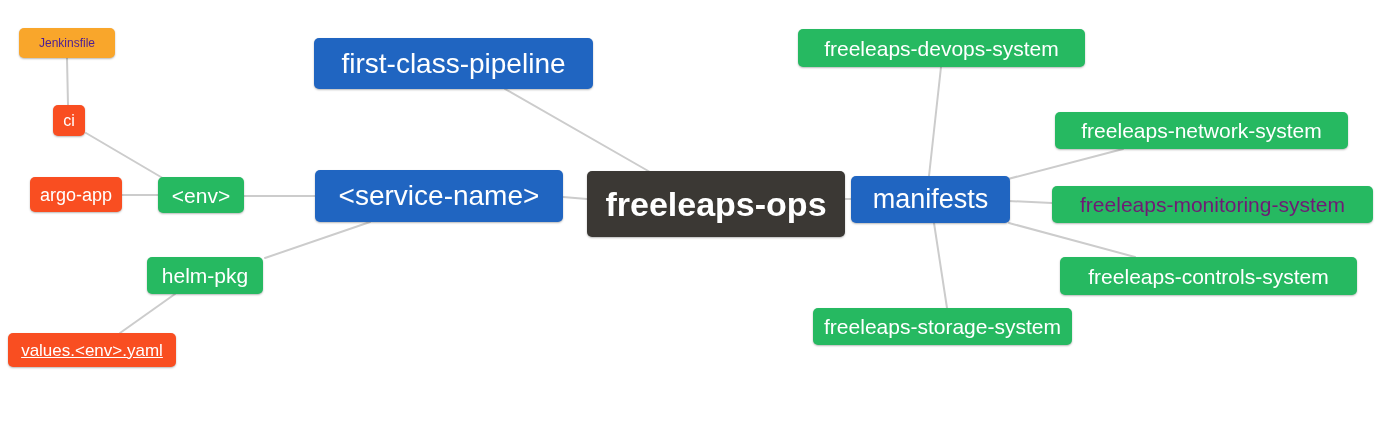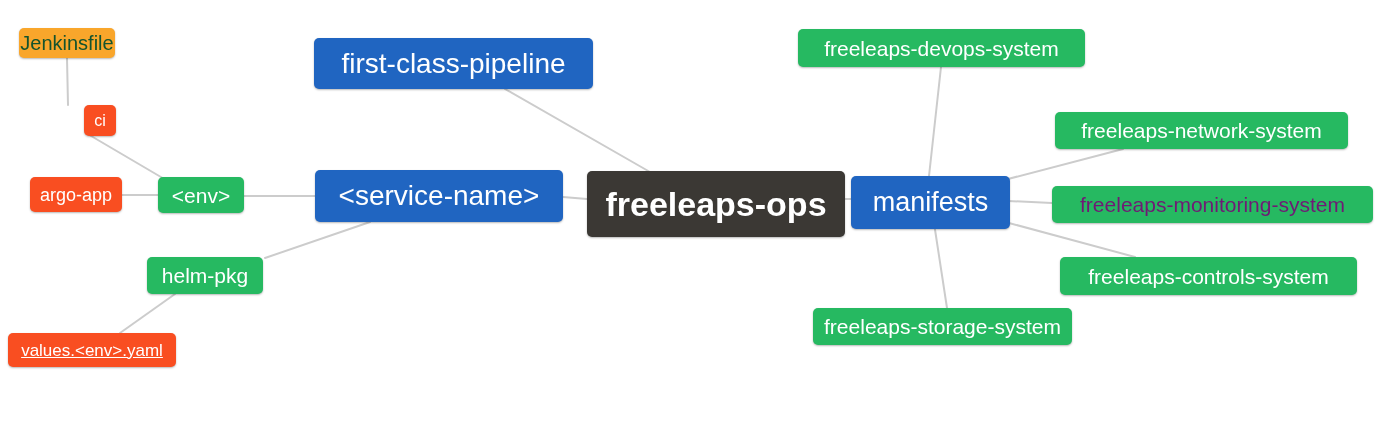--- a/index.html
+++ b/index.html
@@ -51,25 +51,25 @@
       <line x1="844" y1="199" x2="851" y2="199" stroke="#CCCCCC" stroke-width="2" stroke-linecap="round"></line>
       <line x1="929" y1="176" x2="941" y2="67" stroke="#CCCCCC" stroke-width="2" stroke-linecap="round"></line>
       <line x1="1008" y1="179" x2="1123" y2="149" stroke="#CCCCCC" stroke-width="2" stroke-linecap="round"></line>
       <line x1="1008" y1="201" x2="1052" y2="203" stroke="#CCCCCC" stroke-width="2" stroke-linecap="round"></line>
       <line x1="1009" y1="223" x2="1135" y2="257" stroke="#CCCCCC" stroke-width="2" stroke-linecap="round"></line>
       <line x1="934" y1="223" x2="947" y2="308" stroke="#CCCCCC" stroke-width="2" stroke-linecap="round"></line>
     </svg>
 <div class="node" style="left: 587px; top: 171px; width: 258px; height: 66px; font-size: 34px; background: rgb(59, 56, 52); color: rgb(255, 255, 255); font-weight: bold;">freeleaps-ops</div>
     <div class="node" style="left: 314px; top: 38px; width: 279px; height: 51px; font-size: 28px; background: rgb(32, 101, 193); color: rgb(255, 255, 255);">first-class-pipeline</div>
     <div class="node" style="left: 315px; top: 170px; width: 248px; height: 52px; font-size: 28px; background: rgb(32, 101, 193); color: rgb(255, 255, 255);">&lt;service-name&gt;</div>
-    <div class="node" style="left: 851px; top: 176px; width: 159px; height: 53px; font-size: 27px; background: rgb(32, 101, 193); color: rgb(255, 255, 255);">manifests</div>
+    <div class="node" style="left: 851px; top: 176px; width: 159px; height: 47px; font-size: 27px; background: rgb(32, 101, 193); color: rgb(255, 255, 255);">manifests</div>
     <div class="node" style="left: 158px; top: 177px; width: 86px; height: 36px; font-size: 21px; background: rgb(38, 185, 97); color: rgb(255, 255, 255);">&lt;env&gt;</div>
     <div class="node" style="left: 147px; top: 257px; width: 116px; height: 37px; font-size: 21px; background: rgb(38, 185, 97); color: rgb(255, 255, 255);">helm-pkg</div>
-    <div class="node" style="left: 53px; top: 105px; width: 32px; height: 31px; font-size: 16px; background: rgb(249, 78, 33); color: rgb(255, 255, 255); margin-left: 31px;">ci</div>
+    <div class="node" style="left: 53px; top: 105px; width: 32px; height: 31px; font-size: 16px; background: rgb(249, 78, 33); color: rgb(255, 255, 255);">ci</div>
     <div class="node" style="left: 30px; top: 177px; width: 92px; height: 35px; font-size: 18px; background: rgb(249, 78, 33); color: rgb(255, 255, 255);">argo-app</div>
     <div class="node" style="left: 8px; top: 333px; width: 168px; height: 34px; font-size: 17px; background: rgb(249, 78, 33); color: rgb(255, 255, 255); text-decoration: underline;">values.&lt;env&gt;.yaml</div>
-    <div class="node" style="left: 19px; top: 28px; width: 96px; height: 30px; font-size: 20px; background: rgb(249, 166, 43); color: #14532d;">Jenkinsfile</div>
+    <div class="node" style="left: 19px; top: 28px; width: 96px; height: 30px; font-size: 12px; background: rgb(249, 166, 43); color: #4c1d95;">Jenkinsfile</div>
     <div class="node" style="left: 798px; top: 29px; width: 287px; height: 38px; font-size: 21px; background: rgb(38, 185, 97); color: rgb(255, 255, 255);">freeleaps-devops-system</div>
     <div class="node" style="left: 1055px; top: 112px; width: 293px; height: 37px; font-size: 21px; background: rgb(38, 185, 97); color: rgb(255, 255, 255);">freeleaps-network-system</div>
     <div class="node" style="left: 1052px; top: 186px; width: 321px; height: 37px; font-size: 21px; background: rgb(38, 185, 97); color: #701a75;">freeleaps-monitoring-system</div>
     <div class="node" style="left: 1060px; top: 257px; width: 297px; height: 38px; font-size: 21px; background: rgb(38, 185, 97); color: rgb(255, 255, 255);">freeleaps-controls-system</div>
     <div class="node" style="left: 813px; top: 308px; width: 259px; height: 37px; font-size: 21px; background: rgb(38, 185, 97); color: rgb(255, 255, 255);">freeleaps-storage-system</div>
   </div>
 
 </body></html>

